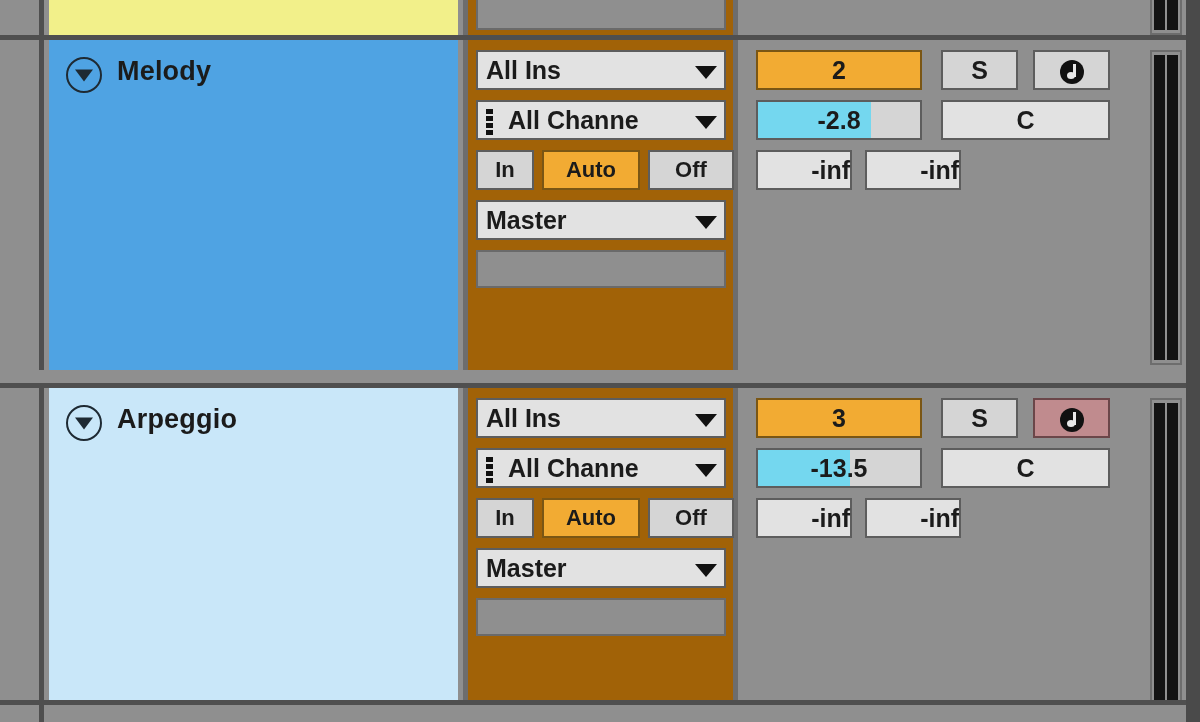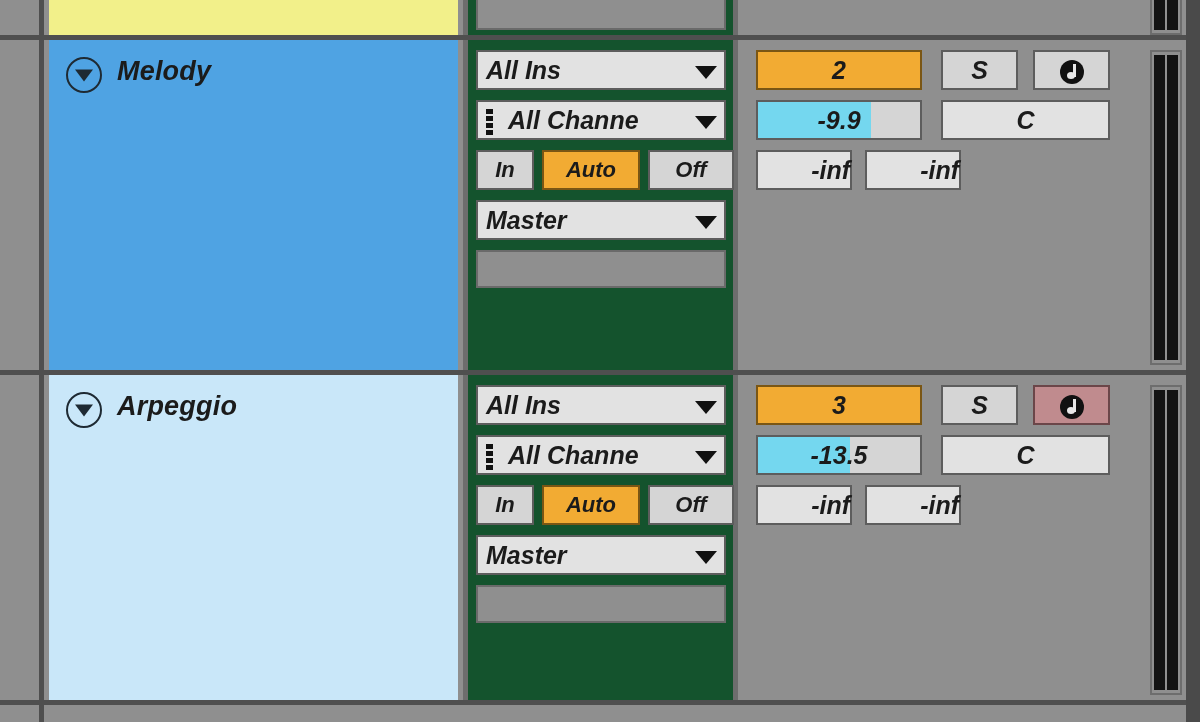--- a/index.html
+++ b/index.html
@@ -19,21 +19,20 @@
     background: #8f8f8f;
   }
 
   
   .track-row {
     position: absolute;
     left: 0;
     width: 1200px;
     box-sizing: border-box;
     border-top: 5px solid #4f4f4f;
-    font-style: italic;
   }
   .track-row.first {
     border-top: none;
   }
 
   
   .gutter {
     position: absolute;
     left: 0;
     top: 0;
@@ -84,21 +83,21 @@
     white-space: nowrap;
   }
 
   
   .io-col {
     position: absolute;
     left: 463px;
     top: 0;
     bottom: 0;
     width: 275px;
-    background: #14532d;
+    background: #a16207;
     border-left: 5px solid #6d6d6d;
     border-right: 5px solid #6d6d6d;
     box-sizing: border-box;
   }
 
   .chooser {
     position: absolute;
     left: 8px;
     width: 250px;
     height: 40px;
@@ -371,35 +370,35 @@
 
     <div class="mixer-col">
       <div class="mx track-num" style="top:10px;">2</div>
       <div class="mx solo-btn" style="top:10px;">S</div>
       <div class="mx arm-btn" style="top:10px;">
         <span class="arm-glyph"></span>
       </div>
 
       <div class="mx vol-slider" style="top:60px;">
         <div class="vol-fill" style="width:70%;"></div>
-        <span class="vol-text">-9.9</span>
+        <span class="vol-text">-2.8</span>
       </div>
       <div class="mx pan-display" style="top:60px;">C</div>
 
       <div class="mx send-btn send-a" style="top:110px;">-inf</div>
       <div class="mx send-btn send-b" style="top:110px;">-inf</div>
 
       <div class="vu-wrap" style="top:10px; height:315px;">
         <div class="vu-bar l"></div>
         <div class="vu-bar r"></div>
       </div>
     </div>
   </div>
 
-  <div class="track-row" style="top:370px; height:330px;">
+  <div class="track-row" style="top:383px; height:330px;">
     <div class="gutter"></div>
 
     <div class="name-panel" style="background:#c9e7f9;">
       <div class="fold-icon"></div>
       <div class="track-title">Arpeggio</div>
     </div>
 
     <div class="io-col">
       <div class="chooser" style="top:10px;">
         <span class="chooser-label">All Ins</span>

